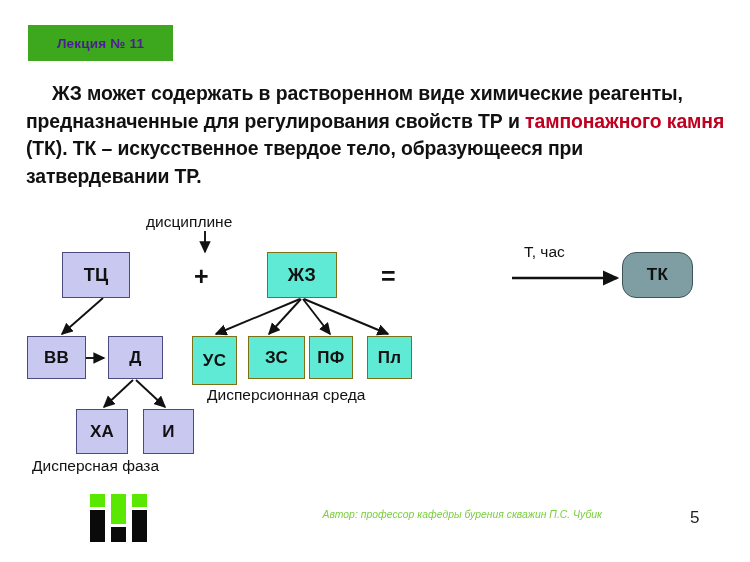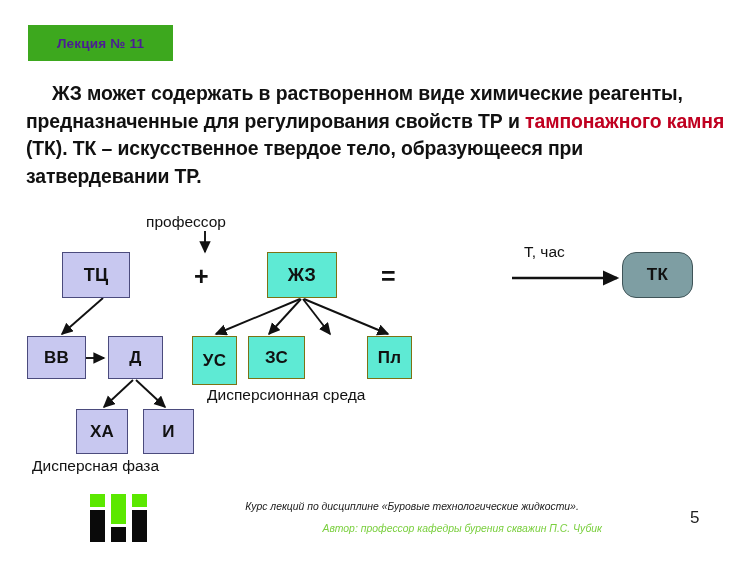--- a/index.html
+++ b/index.html
@@ -218,26 +218,29 @@
   </div>
 
   <div class="box yellow" style="left:192px; top:336px; width:45px;  height:49px; font-size:17px;">
     <span>УС</span>
   </div>
 
   <div class="box yellow" style="left:248px; top:336px; width:57px;  height:43px; font-size:17px;">
     <span>ЗС</span>
   </div>
 
+  <div class="box yellow" style="left:309px; top:336px; width:44px;  height:43px; font-size:17px;">
+    <span>ПФ</span>
+  </div>
 
   <div class="box yellow" style="left:367px; top:336px; width:45px;  height:43px; font-size:17px;">
     <span>Пл</span>
   </div>
 
-  <div class="plainlabel" style="left:146px; top:213px;">профессор</div>
+  <div class="plainlabel" style="left:146px; top:213px;">дисциплине</div>
 
   <div class="plainlabel" style="left:524px; top:243px;">Т, час</div>
 
   <div class="plainlabel" style="left:207px; top:386px;">Дисперсионная среда</div>
 
   <div class="plainlabel" style="left:32px;  top:457px;">Дисперсная фаза</div>
 
   <div class="opsym" style="left:194px; top:264px;">+</div>
 
   <div class="opsym" style="left:381px; top:264px;">=</div>
@@ -245,19 +248,18 @@
   <svg id="logo" viewBox="0 0 58 48" xmlns="http://www.w3.org/2000/svg">
     <rect x="0" y="0" width="15" height="13" fill="#5BE800"></rect>
     <rect x="21" y="0" width="15" height="30" fill="#5BE800"></rect>
     <rect x="42" y="0" width="15" height="13" fill="#5BE800"></rect>
     <rect x="0" y="16" width="15" height="32" fill="#0A0A0A"></rect>
     <rect x="21" y="33" width="15" height="15" fill="#0A0A0A"></rect>
     <rect x="42" y="16" width="15" height="32" fill="#0A0A0A"></rect>
   </svg>
 
   <div id="footer-lines">
-    <div class="line1">Курс лекций по дисциплине «Буровые технологические жидкости».</div>
     <div class="line2">Автор: профессор кафедры бурения скважин  П.С. Чубик</div>
   </div>
 
   <div id="page-number">5</div>
 
 </div>
 
 </body></html>

